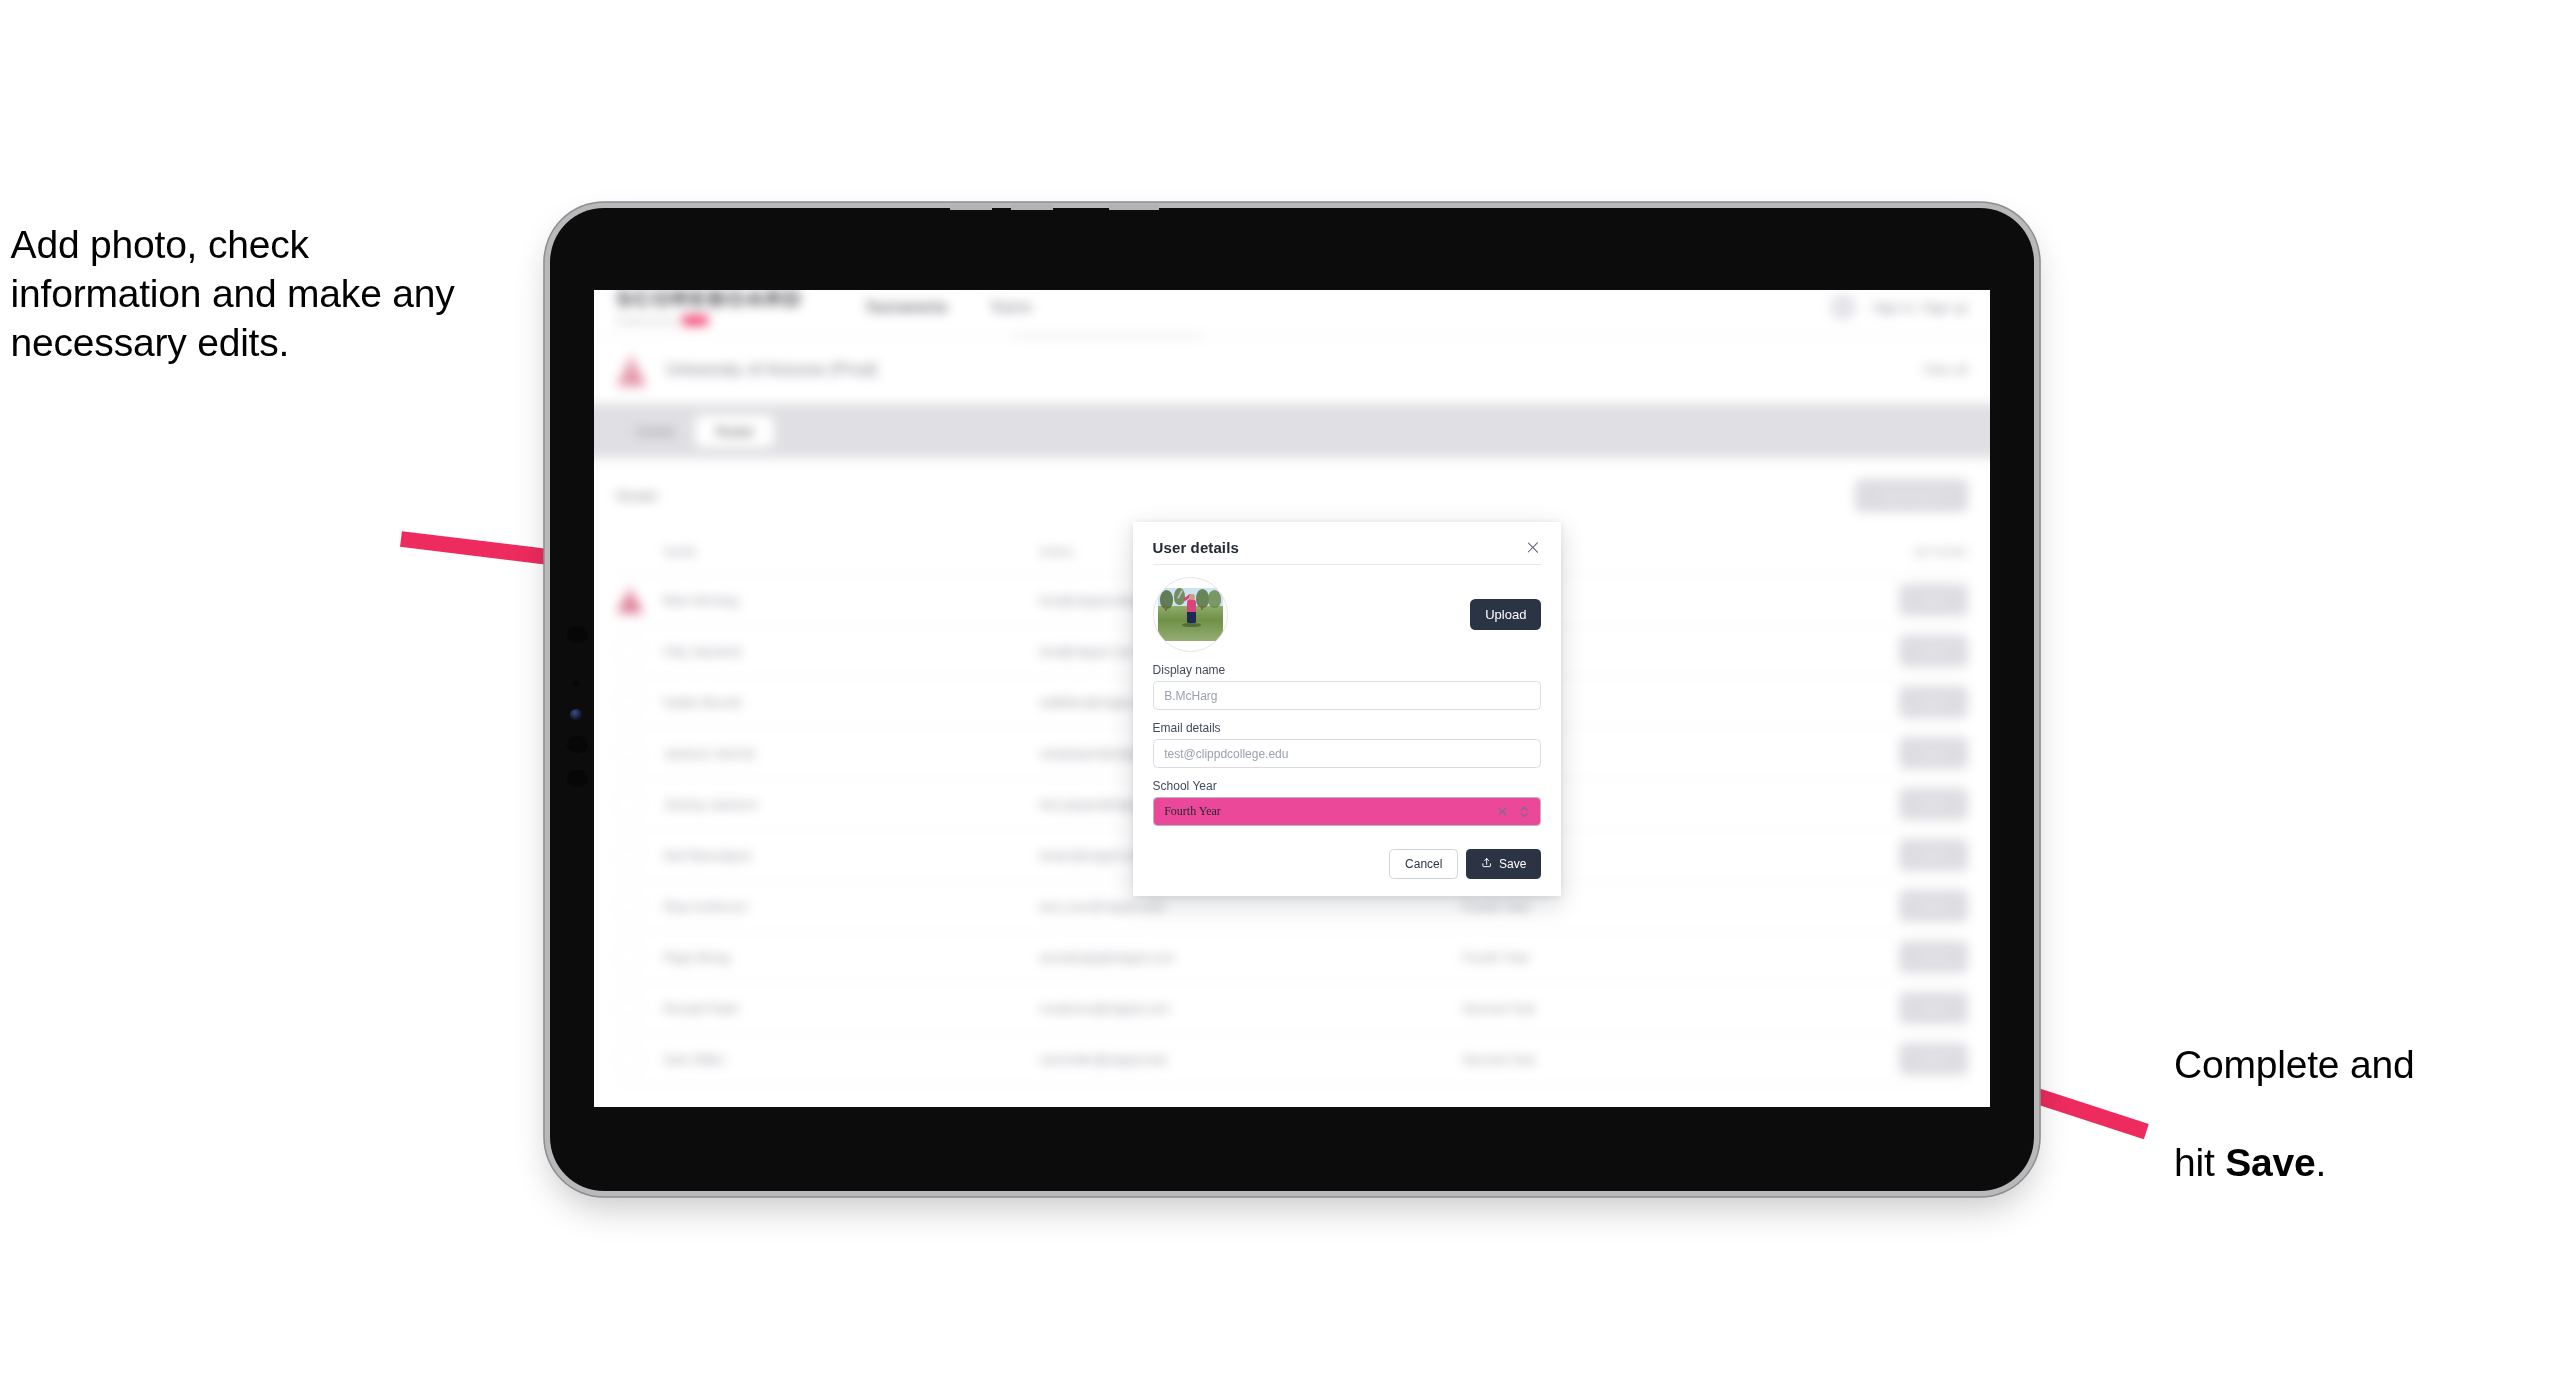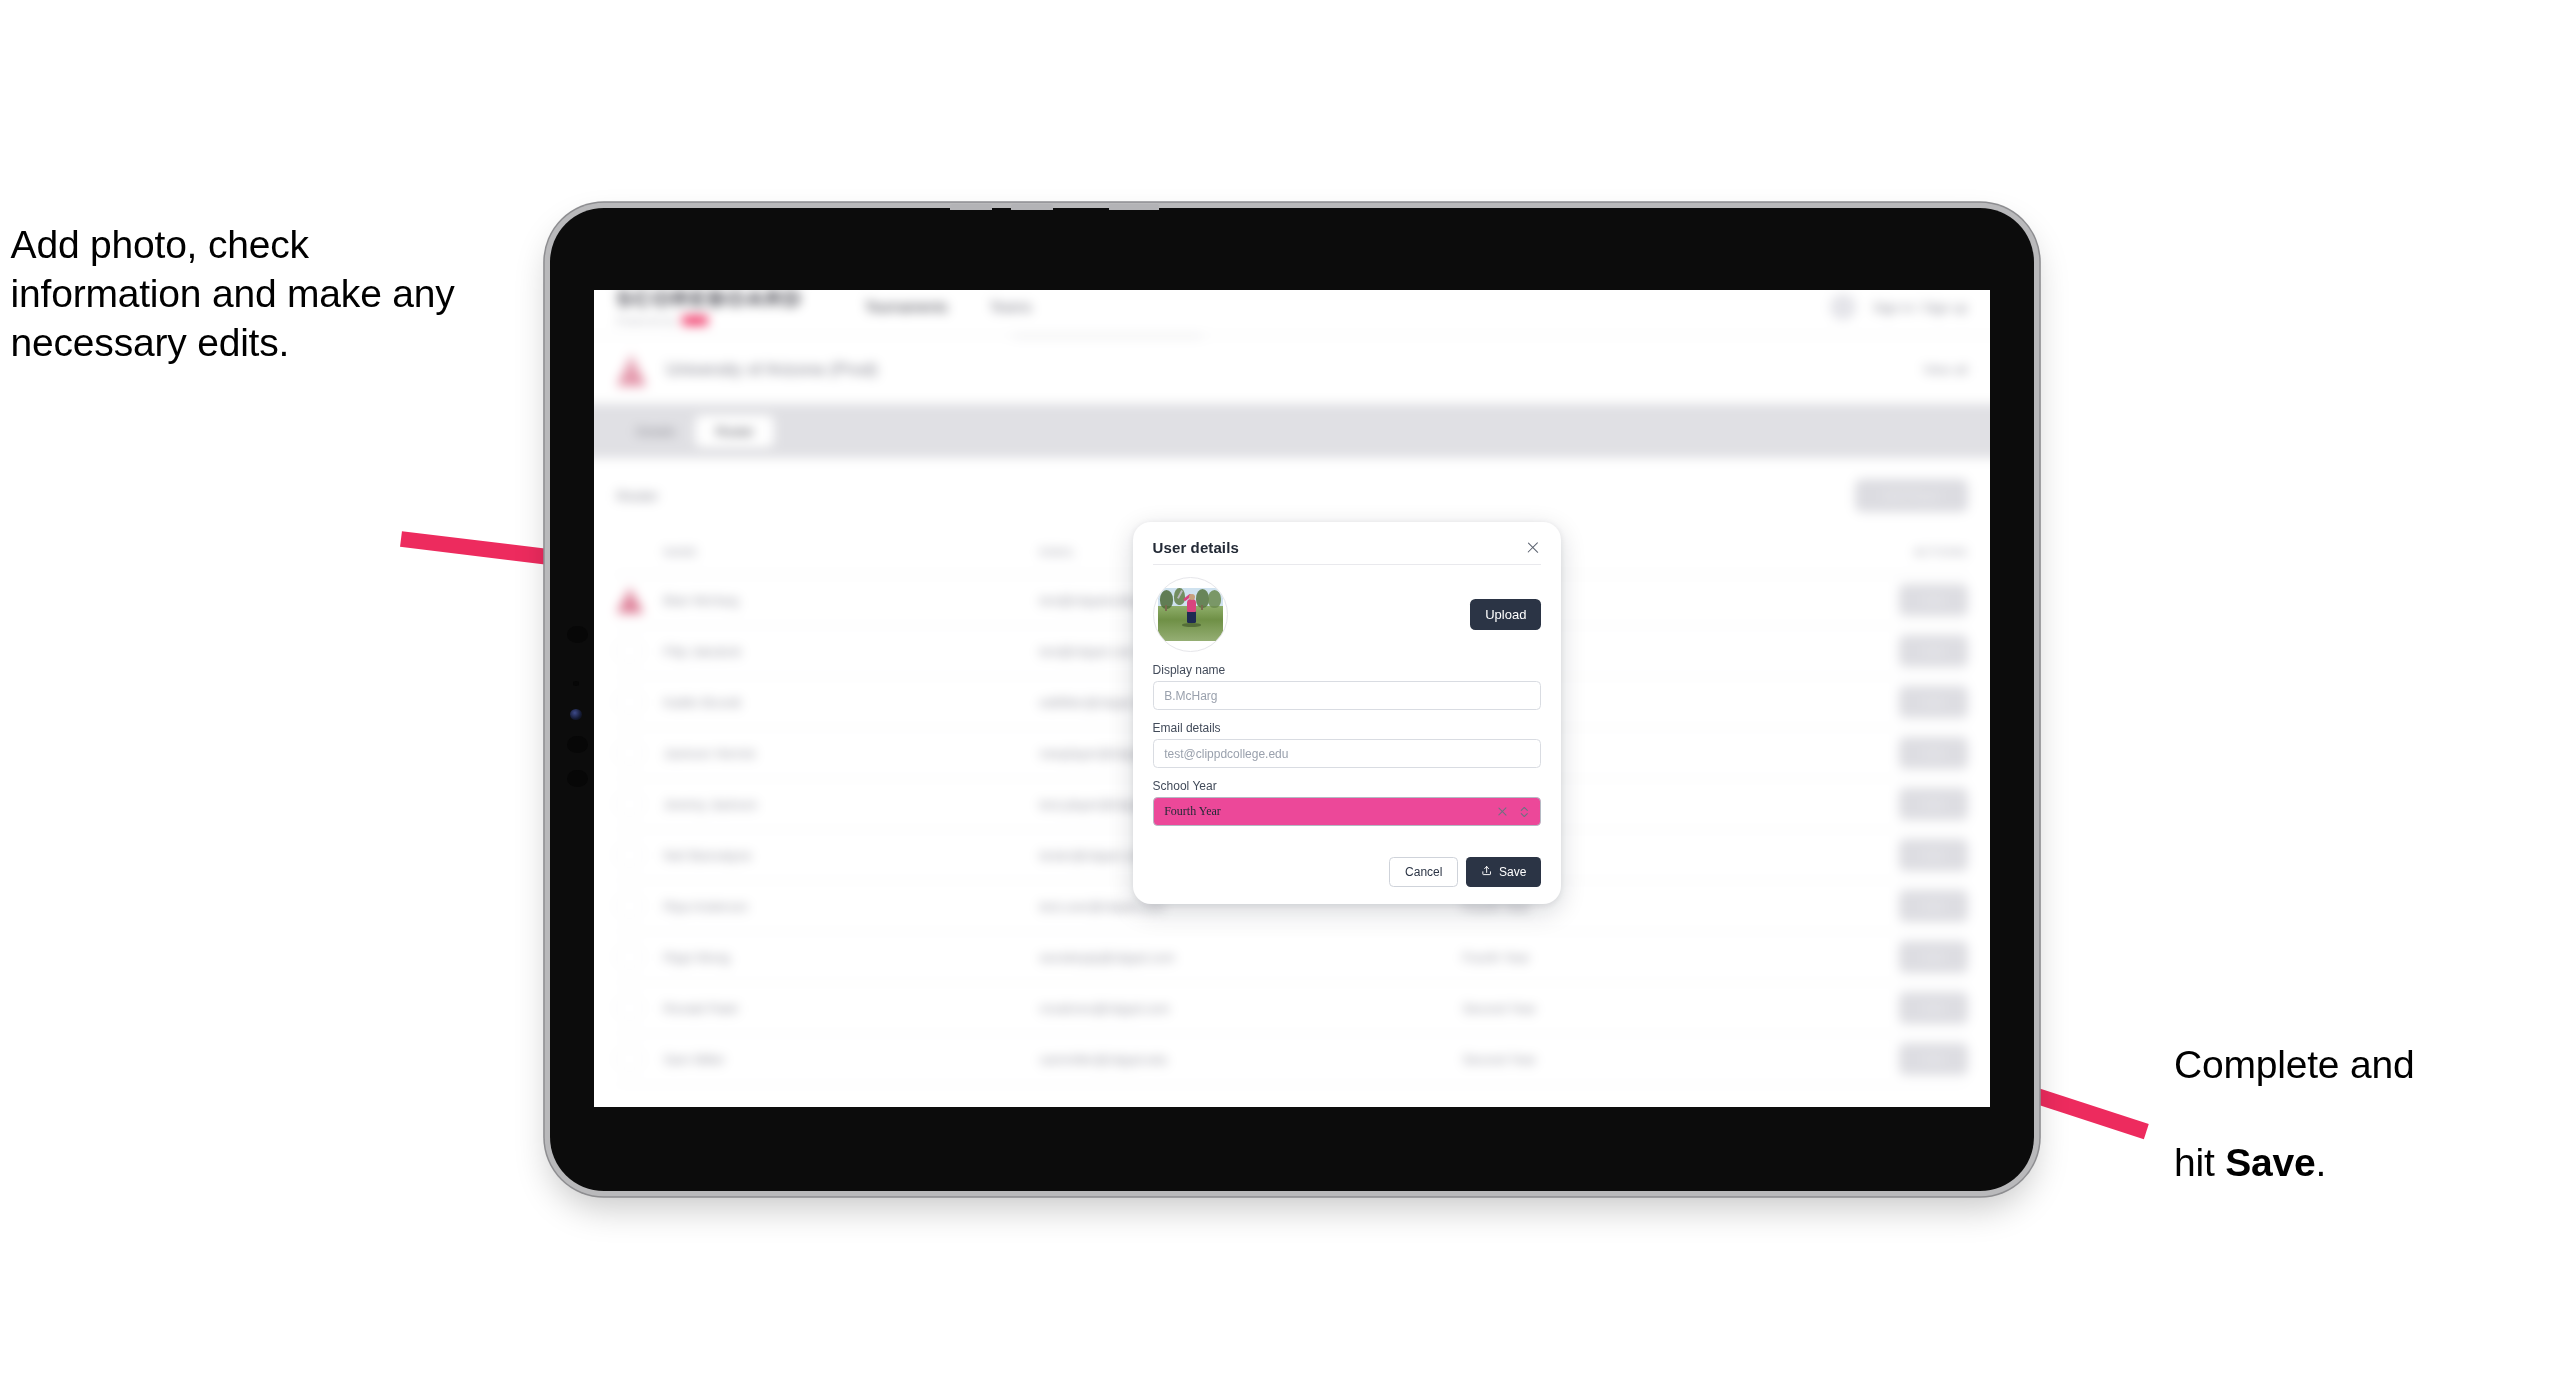--- a/index.html
+++ b/index.html
@@ -186,21 +186,21 @@
   }
   .edit-txt { font-size: 11.3px; color: #efeff2; }
 
   
   #modal {
     position: absolute;
     left: 539px;
     top: 232px;
     width: 428px;
     background: #ffffff;
-    border-radius: 18px;
+    border-radius: 1px;
     box-shadow: 0 7.5px 26px rgba(15,20,35,0.16), 0 1.5px 6px rgba(15,20,35,0.08);
     padding: 16.6px 19.6px 16.6px 19.6px;
     box-sizing: border-box;
   }
   .modal-head {
     display: flex; align-items: flex-start;
     border-bottom: 0.8px solid #e9e9ed;
     padding-bottom: 7.5px;
   }
   .modal-title {
@@ -292,21 +292,21 @@
     width: 10.6px; height: 1.1px; background: #6b7280; border-radius: 1.5px;
   }
   .sel-clear:before { transform: rotate(45deg); }
   .sel-clear:after  { transform: rotate(-45deg); }
   .sel-chev {
     position: absolute; right: 12px; top: 50%; transform: translateY(-50%);
     width: 10.6px; height: 13.6px; cursor: pointer;
   }
 
   .modal-actions {
-    display: flex; justify-content: flex-end; gap: 7.5px; margin-top: 31px;
+    display: flex; justify-content: flex-end; gap: 7.5px; margin-top: 23px;
   }
   .btn-cancel {
     background: #ffffff; color: #2b3445;
     border: 0.8px solid #cfd3da; border-radius: 4.5px;
     font-size: 12px; padding: 6.8px 15px; cursor: pointer;
     font-family: "Liberation Sans", sans-serif;
   }
   .btn-save {
     background: #2b3445; color: #ffffff; border: none; border-radius: 4.5px;
     font-size: 12px; padding: 6.8px 15px; cursor: pointer;

